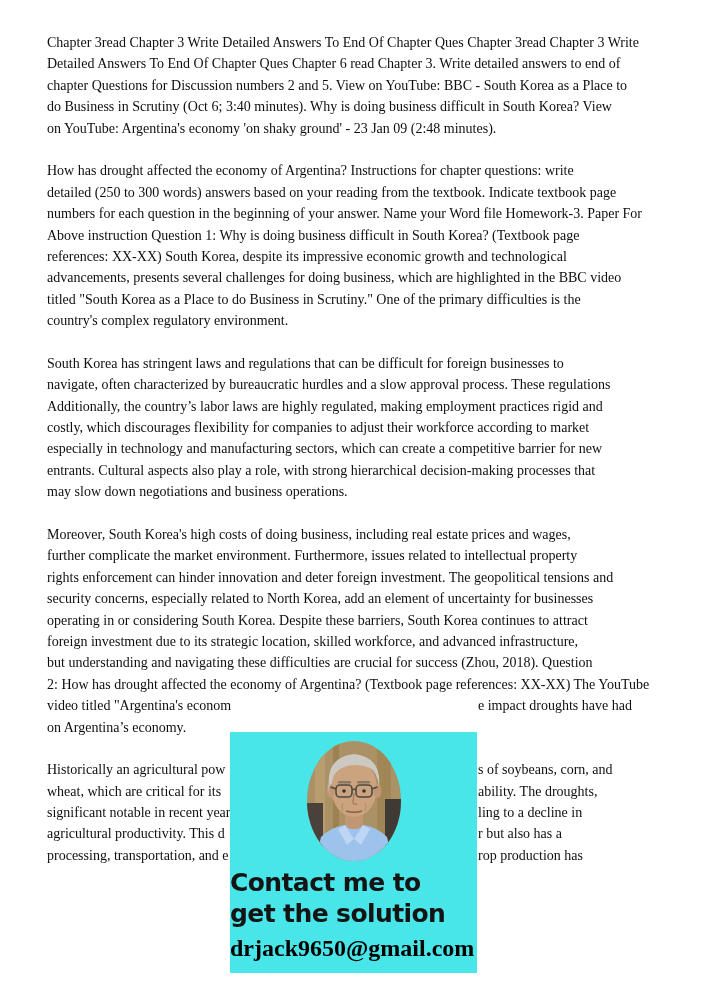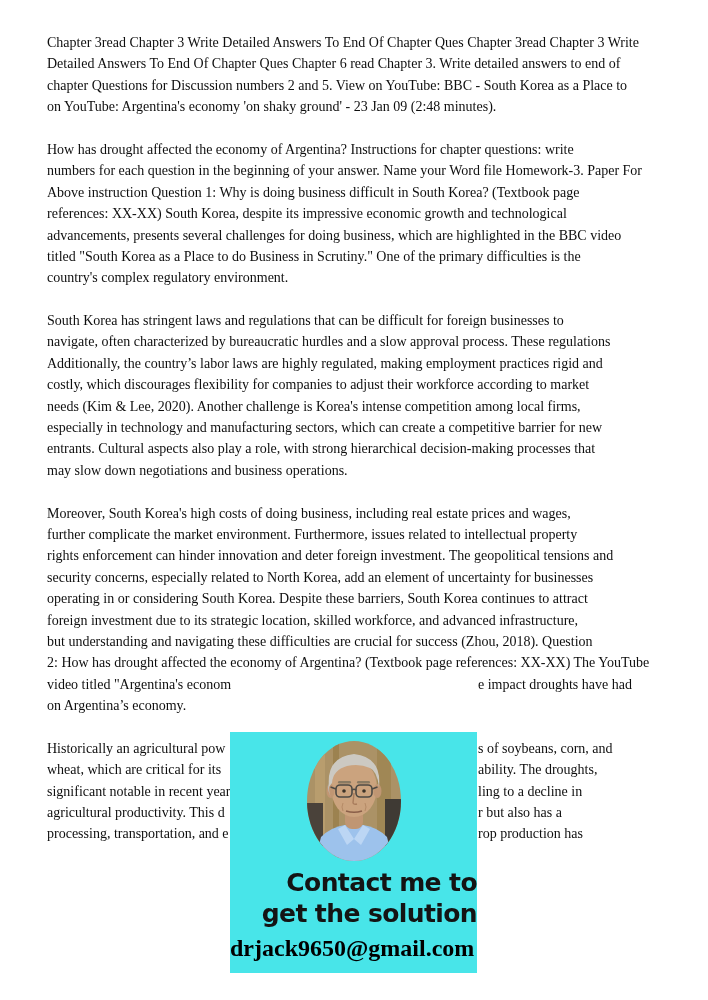--- a/index.html
+++ b/index.html
@@ -17,55 +17,56 @@
   .card{
     position:absolute;left:230px;top:732px;width:247px;height:241px;
     background:#48e5e9;z-index:5;
   }
   .photo-wrap{
     position:absolute;left:50%;top:9px;transform:translateX(-50%);
     width:94px;height:120px;border-radius:50%;overflow:hidden;
   }
   .photo-wrap svg{display:block;width:94px;height:120px;}
   .headline{
-    position:absolute;top:135px;left:0;width:100%;text-align:right;
+    position:absolute;top:135px;left:0;width:100%;text-align:left;
     font-family:"DejaVu Sans", sans-serif;font-weight:700;
     font-size:25px;line-height:31px;color:#141414;letter-spacing:-0.6px;
   }
   .email{
     position:absolute;top:201px;left:0;width:100%;text-align:left;
     font-family:"Liberation Serif", serif;font-weight:700;
     font-size:24px;line-height:30px;color:#000000;
   }
 </style>
 </head>
 <body style="background: rgb(255, 255, 255);">
 
 <div class="doc" id="doc" style="color: rgb(14, 14, 14);">
     <div class="para">
       <div class="line">Chapter 3read Chapter 3 Write Detailed Answers To End Of Chapter Ques Chapter 3read Chapter 3 Write</div>
       <div class="line">Detailed Answers To End Of Chapter Ques Chapter 6 read Chapter 3. Write detailed answers to end of</div>
       <div class="line">chapter Questions for Discussion numbers 2 and 5. View on YouTube: BBC - South Korea as a Place to</div>
+      <div class="line">do Business in Scrutiny (Oct 6; 3:40 minutes). Why is doing business difficult in South Korea? View</div>
       <div class="line">on YouTube: Argentina's economy 'on shaky ground' - 23 Jan 09 (2:48 minutes).</div>
     </div>
     <div class="para">
       <div class="line">How has drought affected the economy of Argentina? Instructions for chapter questions: write</div>
+      <div class="line">detailed (250 to 300 words) answers based on your reading from the textbook. Indicate textbook page</div>
       <div class="line">numbers for each question in the beginning of your answer. Name your Word file Homework-3. Paper For</div>
       <div class="line">Above instruction Question 1: Why is doing business difficult in South Korea? (Textbook page</div>
       <div class="line">references: XX-XX) South Korea, despite its impressive economic growth and technological</div>
       <div class="line">advancements, presents several challenges for doing business, which are highlighted in the BBC video</div>
       <div class="line">titled "South Korea as a Place to do Business in Scrutiny." One of the primary difficulties is the</div>
       <div class="line">country's complex regulatory environment.</div>
     </div>
     <div class="para">
       <div class="line">South Korea has stringent laws and regulations that can be difficult for foreign businesses to</div>
       <div class="line">navigate, often characterized by bureaucratic hurdles and a slow approval process. These regulations</div>
       <div class="line">Additionally, the country’s labor laws are highly regulated, making employment practices rigid and</div>
       <div class="line">costly, which discourages flexibility for companies to adjust their workforce according to market</div>
-      <div class="line">needs (Kim &amp; Lee, 2020). Another challenge is Korea's intense competition among local firms,</div>
       <div class="line">especially in technology and manufacturing sectors, which can create a competitive barrier for new</div>
       <div class="line">entrants. Cultural aspects also play a role, with strong hierarchical decision-making processes that</div>
       <div class="line">may slow down negotiations and business operations.</div>
     </div>
     <div class="para">
       <div class="line">Moreover, South Korea's high costs of doing business, including real estate prices and wages,</div>
       <div class="line">further complicate the market environment. Furthermore, issues related to intellectual property</div>
       <div class="line">rights enforcement can hinder innovation and deter foreign investment. The geopolitical tensions and</div>
       <div class="line">security concerns, especially related to North Korea, add an element of uncertainty for businesses</div>
       <div class="line">operating in or considering South Korea. Despite these barriers, South Korea continues to attract</div>

